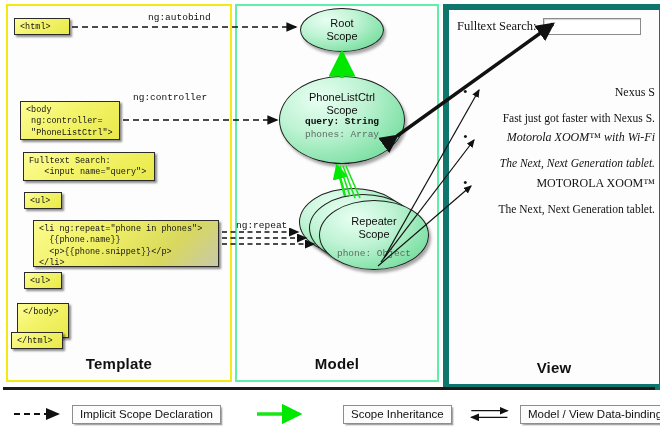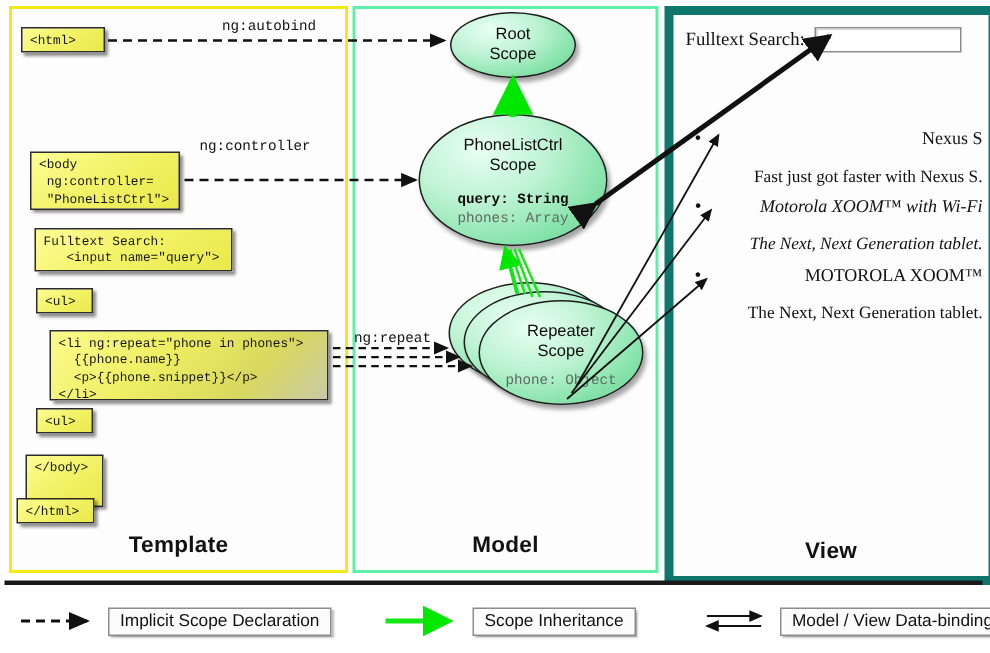--- a/index.html
+++ b/index.html
@@ -161,21 +161,21 @@
       <span>Root</span><br>
       <span>Scope</span>
     </div>
   </div>
 
   <div class="ellipse" style="left:279px;top:76px;width:126px;height:88px;padding-top:14px;">
     <div class="etitle">
       <span>PhoneListCtrl</span><br>
       <span>Scope</span>
     </div>
-    <div class="eprop strong" style="margin-top:11px;">query: String</div>
+    <div class="eprop strong" style="margin-top:0;">query: String</div>
     <div class="eprop dim">phones: Array</div>
   </div>
 
   <div class="ellipse" style="left:299px;top:188px;width:108px;height:68px;"></div>
   <div class="ellipse" style="left:309px;top:194px;width:108px;height:68px;"></div>
   <div class="ellipse" style="left:319px;top:200px;width:110px;height:70px;padding-top:14px;">
     <div class="etitle">
       <span>Repeater</span><br>
       <span>Scope</span>
     </div>
@@ -265,21 +265,21 @@
         <defs>
             <marker id="lg-a1" markerWidth="7" markerHeight="7" refX="6" refY="3" orient="auto">
           <path d="M0,0 L7,3 L0,6 z" fill="#111"></path>
             </marker>
           </defs>
         <line x1="4" y1="10" x2="48" y2="10" stroke="#111" stroke-width="2" stroke-dasharray="6,4" marker-end="url(#lg-a1)"></line>
       </svg>
       <span class="legend-box">Implicit Scope Declaration</span>
     </div>
 
-    <div class="legend-item" style="left:253px;top:12px;">
+    <div class="legend-item" style="left:253px;top:12px;gap:28px;">
       <svg class="legend-glyph" viewBox="0 0 56 20">
         <defs>
             <marker id="lg-a2" markerWidth="6" markerHeight="6" refX="5" refY="3" orient="auto">
           <path d="M0,0 L6,3 L0,6 z" fill="#00e800"></path>
             </marker>
           </defs>
         <line x1="4" y1="10" x2="46" y2="10" stroke="#16e616" stroke-width="3.4" marker-end="url(#lg-a2)"></line>
       </svg>
       <span class="legend-box">Scope Inheritance</span>
     </div>

